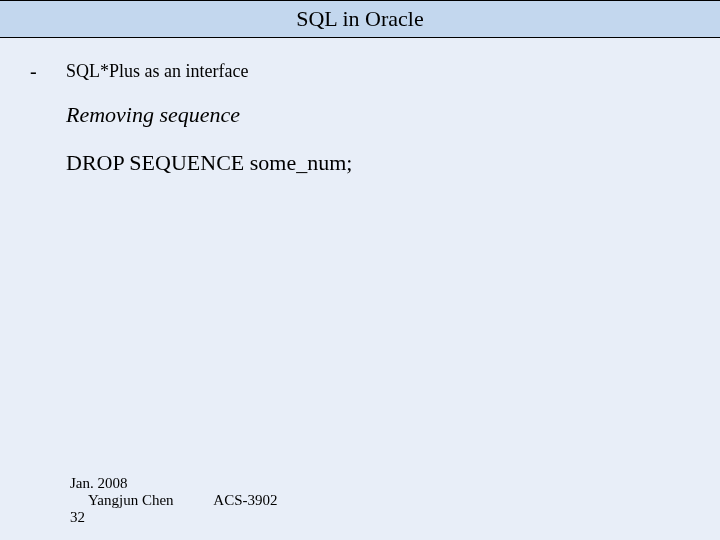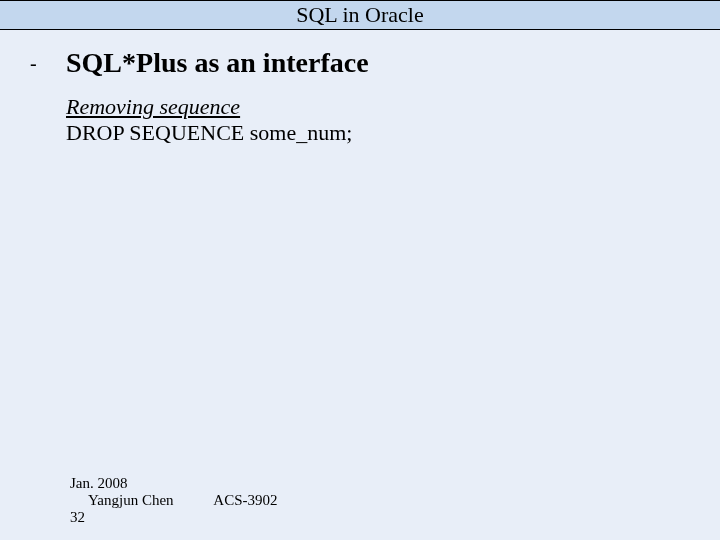--- a/index.html
+++ b/index.html
@@ -5,21 +5,21 @@
   * { margin: 0; padding: 0; box-sizing: border-box; }
   html, body { width: 720px; height: 540px; }
   body {
     background: #e8eef8;
     font-family: "Times New Roman", Times, serif;
     color: #000;
     position: relative;
   }
   .title-bar {
     width: 100%;
-    height: 30px;
+    height: 38px;
     background: #c3d7ee;
     border-top: 1px solid #000;
     border-bottom: 1px solid #000;
     display: flex;
     align-items: center;
     justify-content: center;
     font-size: 22px;
   }
   .content {
     padding: 20px 30px 0 30px;
@@ -29,31 +29,30 @@
     align-items: flex-start;
     gap: 22px;
     margin-bottom: 18px;
   }
   .bullet-dash {
     font-size: 20px;
     line-height: 26px;
     width: 14px;
   }
   .bullet-text {
-    font-size: 28px;
+    font-size: 18px;
     line-height: 26px;
-    font-weight: bold;
   }
   .indent-block {
     margin-left: 36px;
   }
   .subheading {
     font-size: 22px;
     font-style: italic;
-    text-decoration: underline;
+    margin-bottom: 22px;
   }
   .code-line {
     font-size: 22px;
   }
   .footer {
     position: absolute;
     bottom: 14px;
     left: 0;
     width: 100%;
     padding: 0 30px 0 70px;

